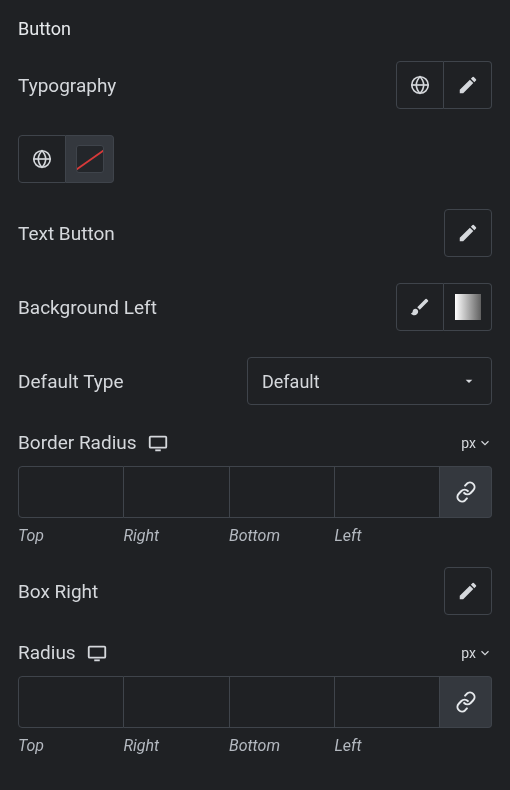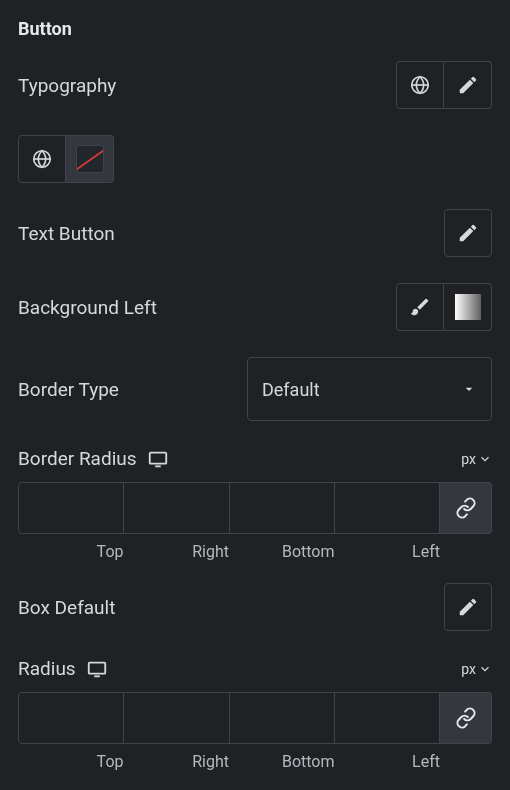--- a/index.html
+++ b/index.html
@@ -5,21 +5,21 @@
   * { box-sizing: border-box; margin: 0; padding: 0; }
   body {
     background: #1f2124;
     color: #d5d8dc;
     font-family: -apple-system, BlinkMacSystemFont, "Segoe UI", Roboto, sans-serif;
     width: 510px;
     height: 790px;
     padding: 18px 18px 0 18px;
   }
   .section-title {
-    font-weight: 700;
+    font-weight: 400;
     color: #e6e9ec;
     font-size: 18px;
     margin-bottom: 22px;
   }
   .row {
     display: flex;
     align-items: center;
     justify-content: space-between;
     margin-bottom: 26px;
     gap: 28px;
@@ -53,21 +53,21 @@
     border-bottom-right-radius: 0;
   }
   .icon-btn.active {
     background: #34383e;
   }
   .select {
     display: flex;
     align-items: center;
     justify-content: space-between;
     width: 245px;
-    height: 64px;
+    height: 48px;
     border: 1px solid #3f444b;
     border-radius: 4px;
     padding: 0 14px;
     cursor: pointer;
     font-size: 18px;
     color: #d5d8dc;
   }
   .unit-row {
     display: flex;
     align-items: center;
@@ -111,23 +111,24 @@
     justify-content: center;
     cursor: pointer;
   }
   .dim-labels {
     display: flex;
     margin-top: 8px;
     margin-bottom: 22px;
   }
   .dim-labels span {
     flex: 1;
-    text-align: right;
+    text-align: left;
     font-size: 16px;
     color: #b4b9c0;
+    font-style: italic;
   }
   .dim-labels .link-spacer { flex: 0 0 52px; }
   svg { display: block; }
   .color-swatch {
     width: 28px;
     height: 28px;
     border: 1px solid #3f444b;
     border-radius: 3px;
     background: #23262a;
     position: relative;
@@ -205,21 +206,21 @@
         <path d="M7 14c-1.66 0-3 1.34-3 3 0 1.31-1.16 2-2 2 .92 1.22 2.49 2 4 2 2.21 0 4-1.79 4-4 0-1.66-1.34-3-3-3zM20.71 4.63l-1.34-1.34a.996.996 0 0 0-1.41 0L9 12.25 11.75 15l8.96-8.96a.996.996 0 0 0 0-1.41z"></path>
       </svg>
     </div>
     <div class="icon-btn joined">
       <div class="gradient-swatch"></div>
     </div>
   </div>
 </div>
 
 <div class="row">
-  <div class="label">Border Type</div>
+  <div class="label">Default Type</div>
   <div class="select">
     <span>Default</span>
     <svg width="16" height="16" viewBox="0 0 24 24" fill="#d5d8dc">
         <path d="M7 10l5 5 5-5z"></path>
       </svg>
   </div>
 </div>
 
 <div class="unit-row">
   <div class="unit-left">
@@ -250,21 +251,21 @@
 </div>
 <div class="dim-labels">
   <span>Top</span>
   <span>Right</span>
   <span>Bottom</span>
   <span>Left</span>
   <span class="link-spacer"></span>
 </div>
 
 <div class="row">
-  <div class="label">Box Default</div>
+  <div class="label">Box Right</div>
   <div class="controls">
     <div class="icon-btn">
       <svg width="22" height="22" viewBox="0 0 24 24" fill="#d5d8dc">
         <path d="M3 17.25V21h3.75L17.81 9.94l-3.75-3.75L3 17.25zM20.71 7.04a1 1 0 0 0 0-1.41l-2.34-2.34a1 1 0 0 0-1.41 0l-1.83 1.83 3.75 3.75 1.83-1.83z"></path>
       </svg>
     </div>
   </div>
 </div>
 
 <div class="unit-row">

